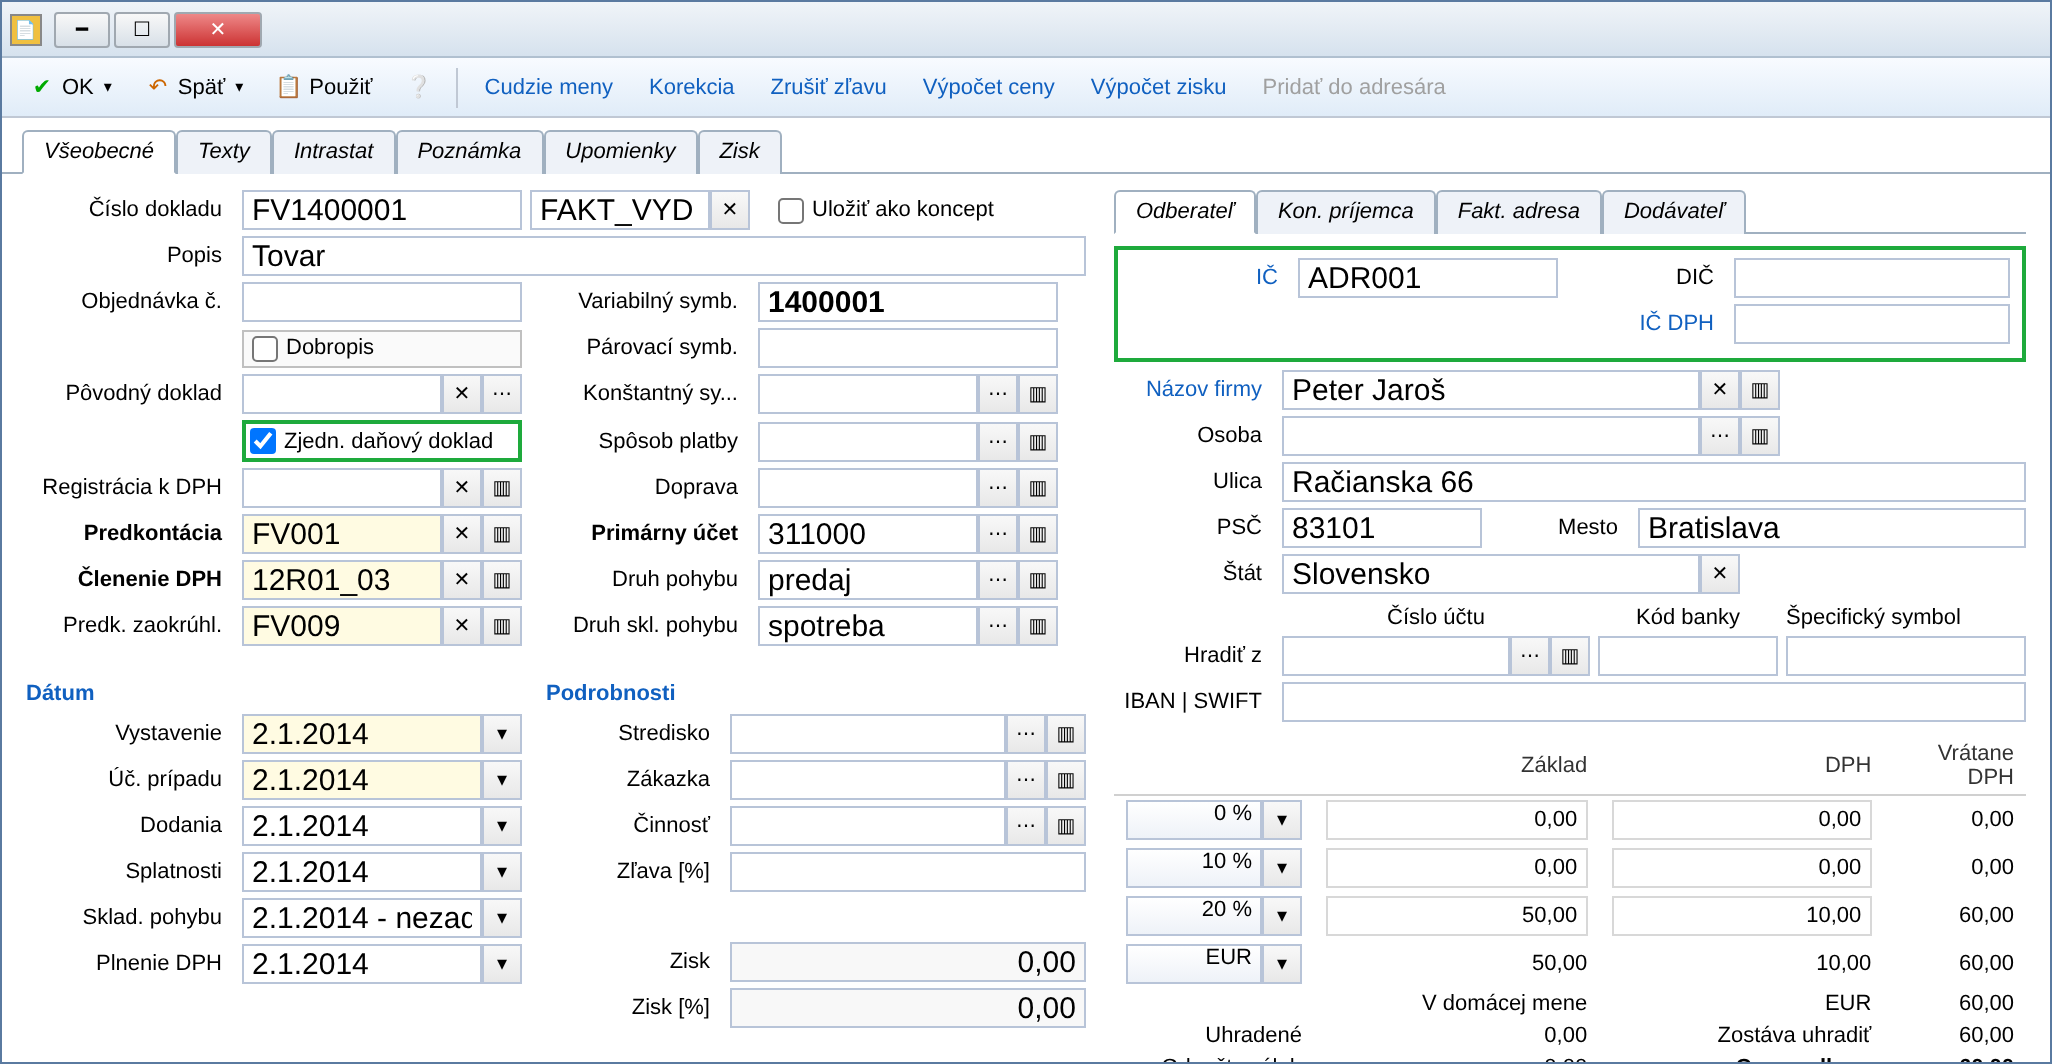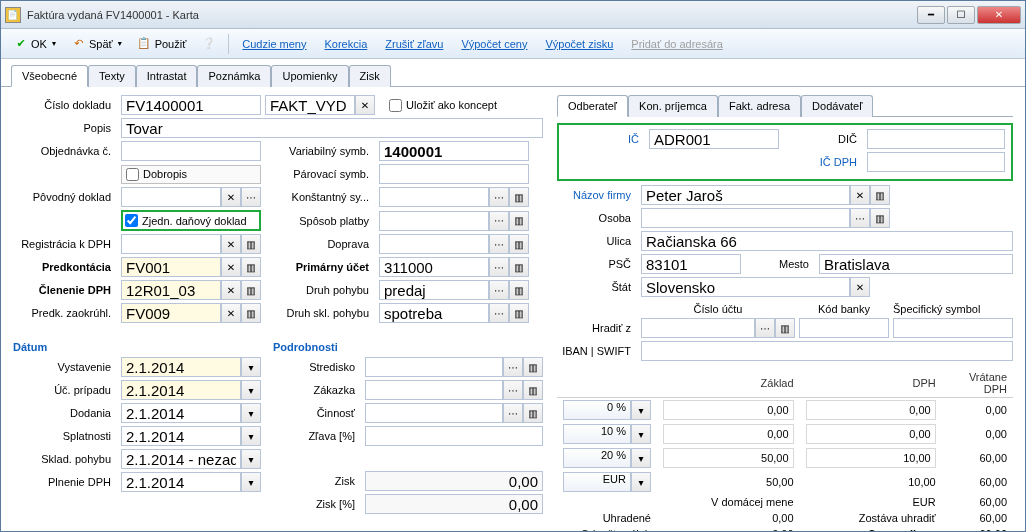--- a/index.html
+++ b/index.html
@@ -8,27 +8,27 @@
 .titlebar { height: 28px; background: linear-gradient(#f0f4f8, #d6e2ee); display: flex; align-items: center; padding: 0 4px; border-bottom: 1px solid #b0c0d0; }
 .titlebar-icon { width: 16px; height: 16px; background: #f0c040; border: 1px solid #888; margin-right: 6px; display: flex; align-items: center; justify-content: center; font-size: 9px; }
 .titlebar-text { flex: 1; color: #333; }
 .winbtns { display: flex; gap: 2px; }
 .winbtn { width: 28px; height: 18px; background: linear-gradient(#f8f8f8,#d8e0e8); border: 1px solid #a0a8b0; display: flex; align-items: center; justify-content: center; font-size: 10px; border-radius: 2px; }
 .winbtn.close { background: linear-gradient(#e88,#c33); color: #fff; width: 44px; }
 
 .toolbar { height: 30px; background: linear-gradient(#f8fbff,#e0ecf8); border-bottom: 1px solid #c0c8d4; display: flex; align-items: center; padding: 0 6px; gap: 2px; }
 .tbtn { padding: 3px 6px; background: transparent; border: 1px solid transparent; display: flex; align-items: center; gap: 3px; cursor: pointer; }
 .tbicon { width: 14px; height: 14px; display: flex; align-items: center; justify-content: center; font-size: 11px; }
-.tlink { color: #1060c0; padding: 4px 8px; cursor: pointer; text-decoration: underline; }
+.tlink { color: #1060c0; padding: 4px 8px; cursor: pointer; }
 .tlink.disabled { color: #a0a0a0; cursor: default; }
 .tsep { width: 1px; height: 20px; background: #c0c8d4; margin: 0 3px; }
 .tdrop::after { content: "▾"; font-size: 8px; margin-left: 2px; }
 
 .tabstrip { display: flex; border-bottom: 1px solid #a0b0c0; padding: 6px 10px 0 10px; gap: 0; background:#fff; }
-.tab { padding: 4px 10px; border: 1px solid #a0b0c0; border-bottom: none; background: #eef2f8; margin-right: 0; cursor: pointer; border-top-left-radius: 3px; border-top-right-radius: 3px; margin-bottom: -1px; }
+.tab { padding: 4px 10px; border: 1px solid #a0b0c0; border-bottom: none; background: #eef2f8; margin-right: 0; cursor: pointer; border-top-left-radius: 3px; border-top-right-radius: 3px; margin-bottom: -1px; font-style: italic; }
 .tab.active { background: #fff; border-bottom: 1px solid #fff; font-weight: normal; z-index: 2; position: relative; }
 
 .content { flex: 1; overflow: auto; padding: 8px 12px 12px 12px; background: #fff; }
 .lbl { text-align: right; padding-right: 6px; white-space: nowrap; }
 .lbl.bold { font-weight: bold; }
 .lbl.link { color: #1060c0; cursor: pointer; }
 .inp { width: 100%; height: 20px; border: 1px solid #b8c4d8; padding: 1px 4px; font-size: 15px; background: #fff; }
 .inp.y { background: #fffbe2; }
 .inp.ro { background: #f8f8f8; }
 .combo { display: flex; }
@@ -64,21 +64,20 @@
 
 .combo-drop { display: flex; }
 .combo-drop select, .combo-drop .sel { flex: 1; height: 20px; border: 1px solid #b8c4d8; background: linear-gradient(#fff,#eef2f8); padding: 0 4px; font-size: 11px; }
 </style>
 </head>
 <body>
 
 <div class="window">
   <div class="titlebar">
     <div class="titlebar-icon">📄</div>
-    <div class="titlebar-text">Faktúra vydaná FV1400001 - Karta</div>
     <div class="winbtns">
       <div class="winbtn">━</div>
       <div class="winbtn">☐</div>
       <div class="winbtn close">✕</div>
     </div>
   </div>
 
   <div class="toolbar">
     <div class="tbtn tdrop">
         <span class="tbicon" style="color:#0a0">✔</span>

